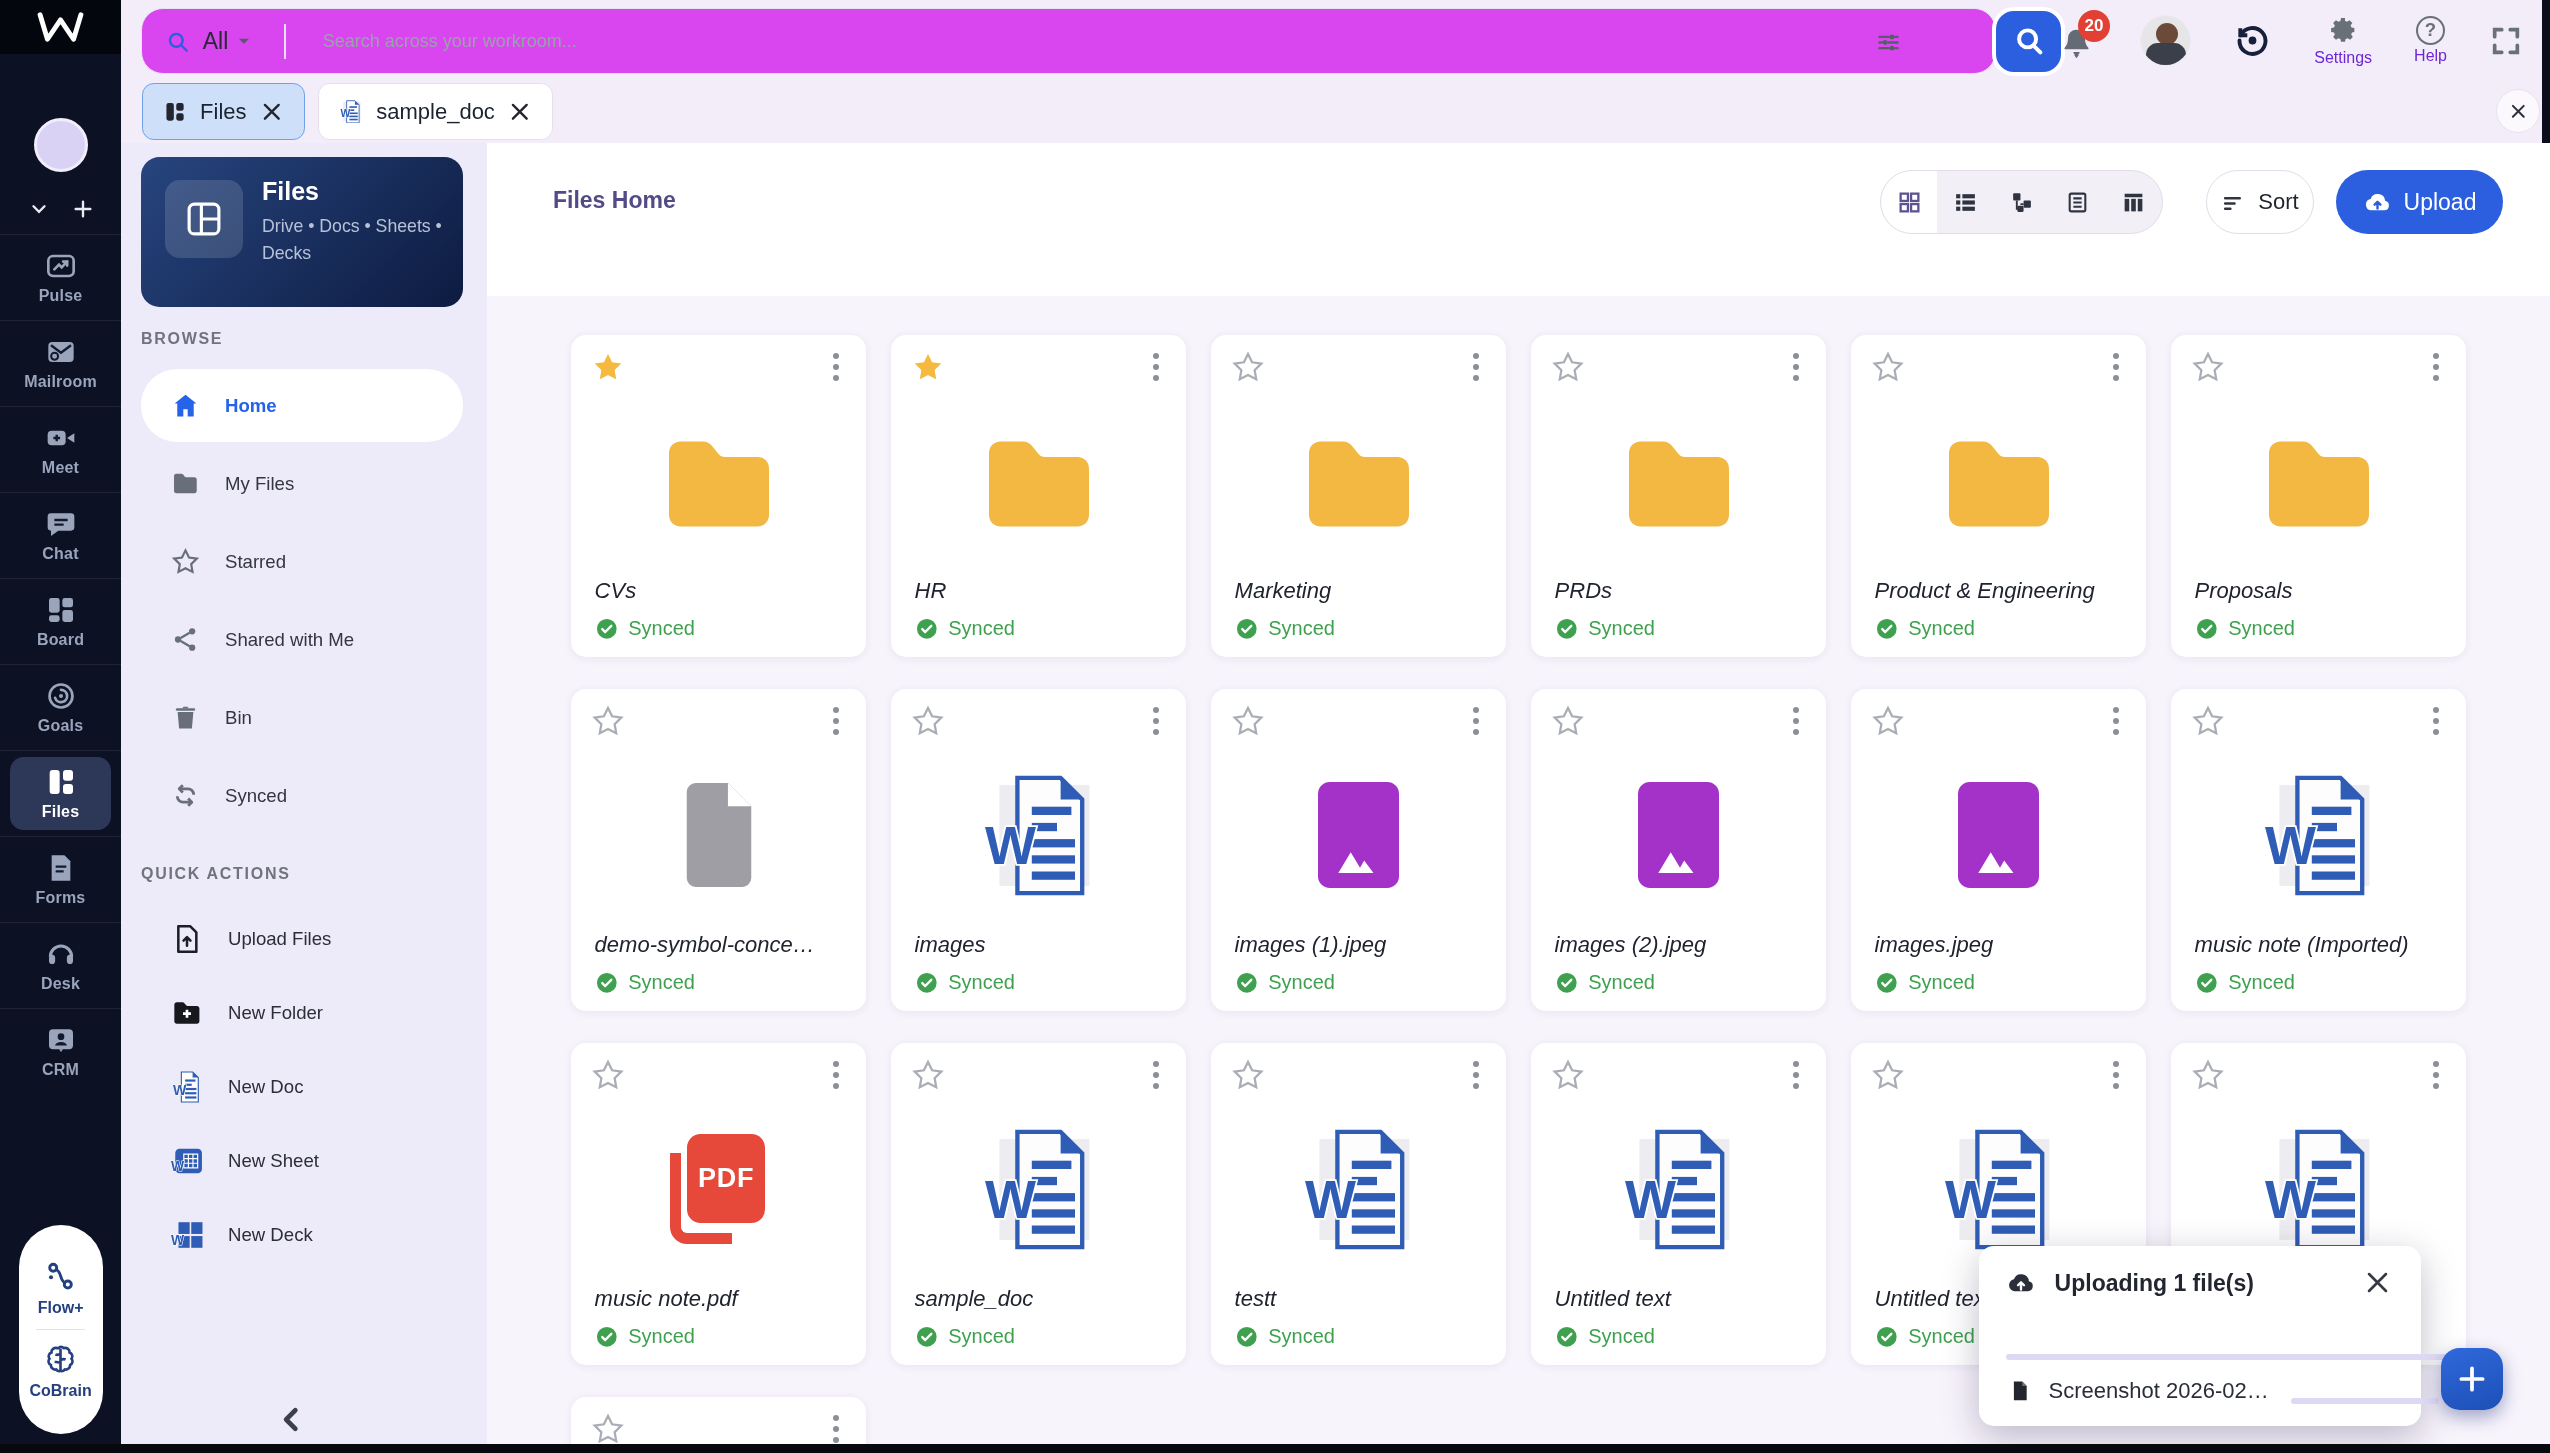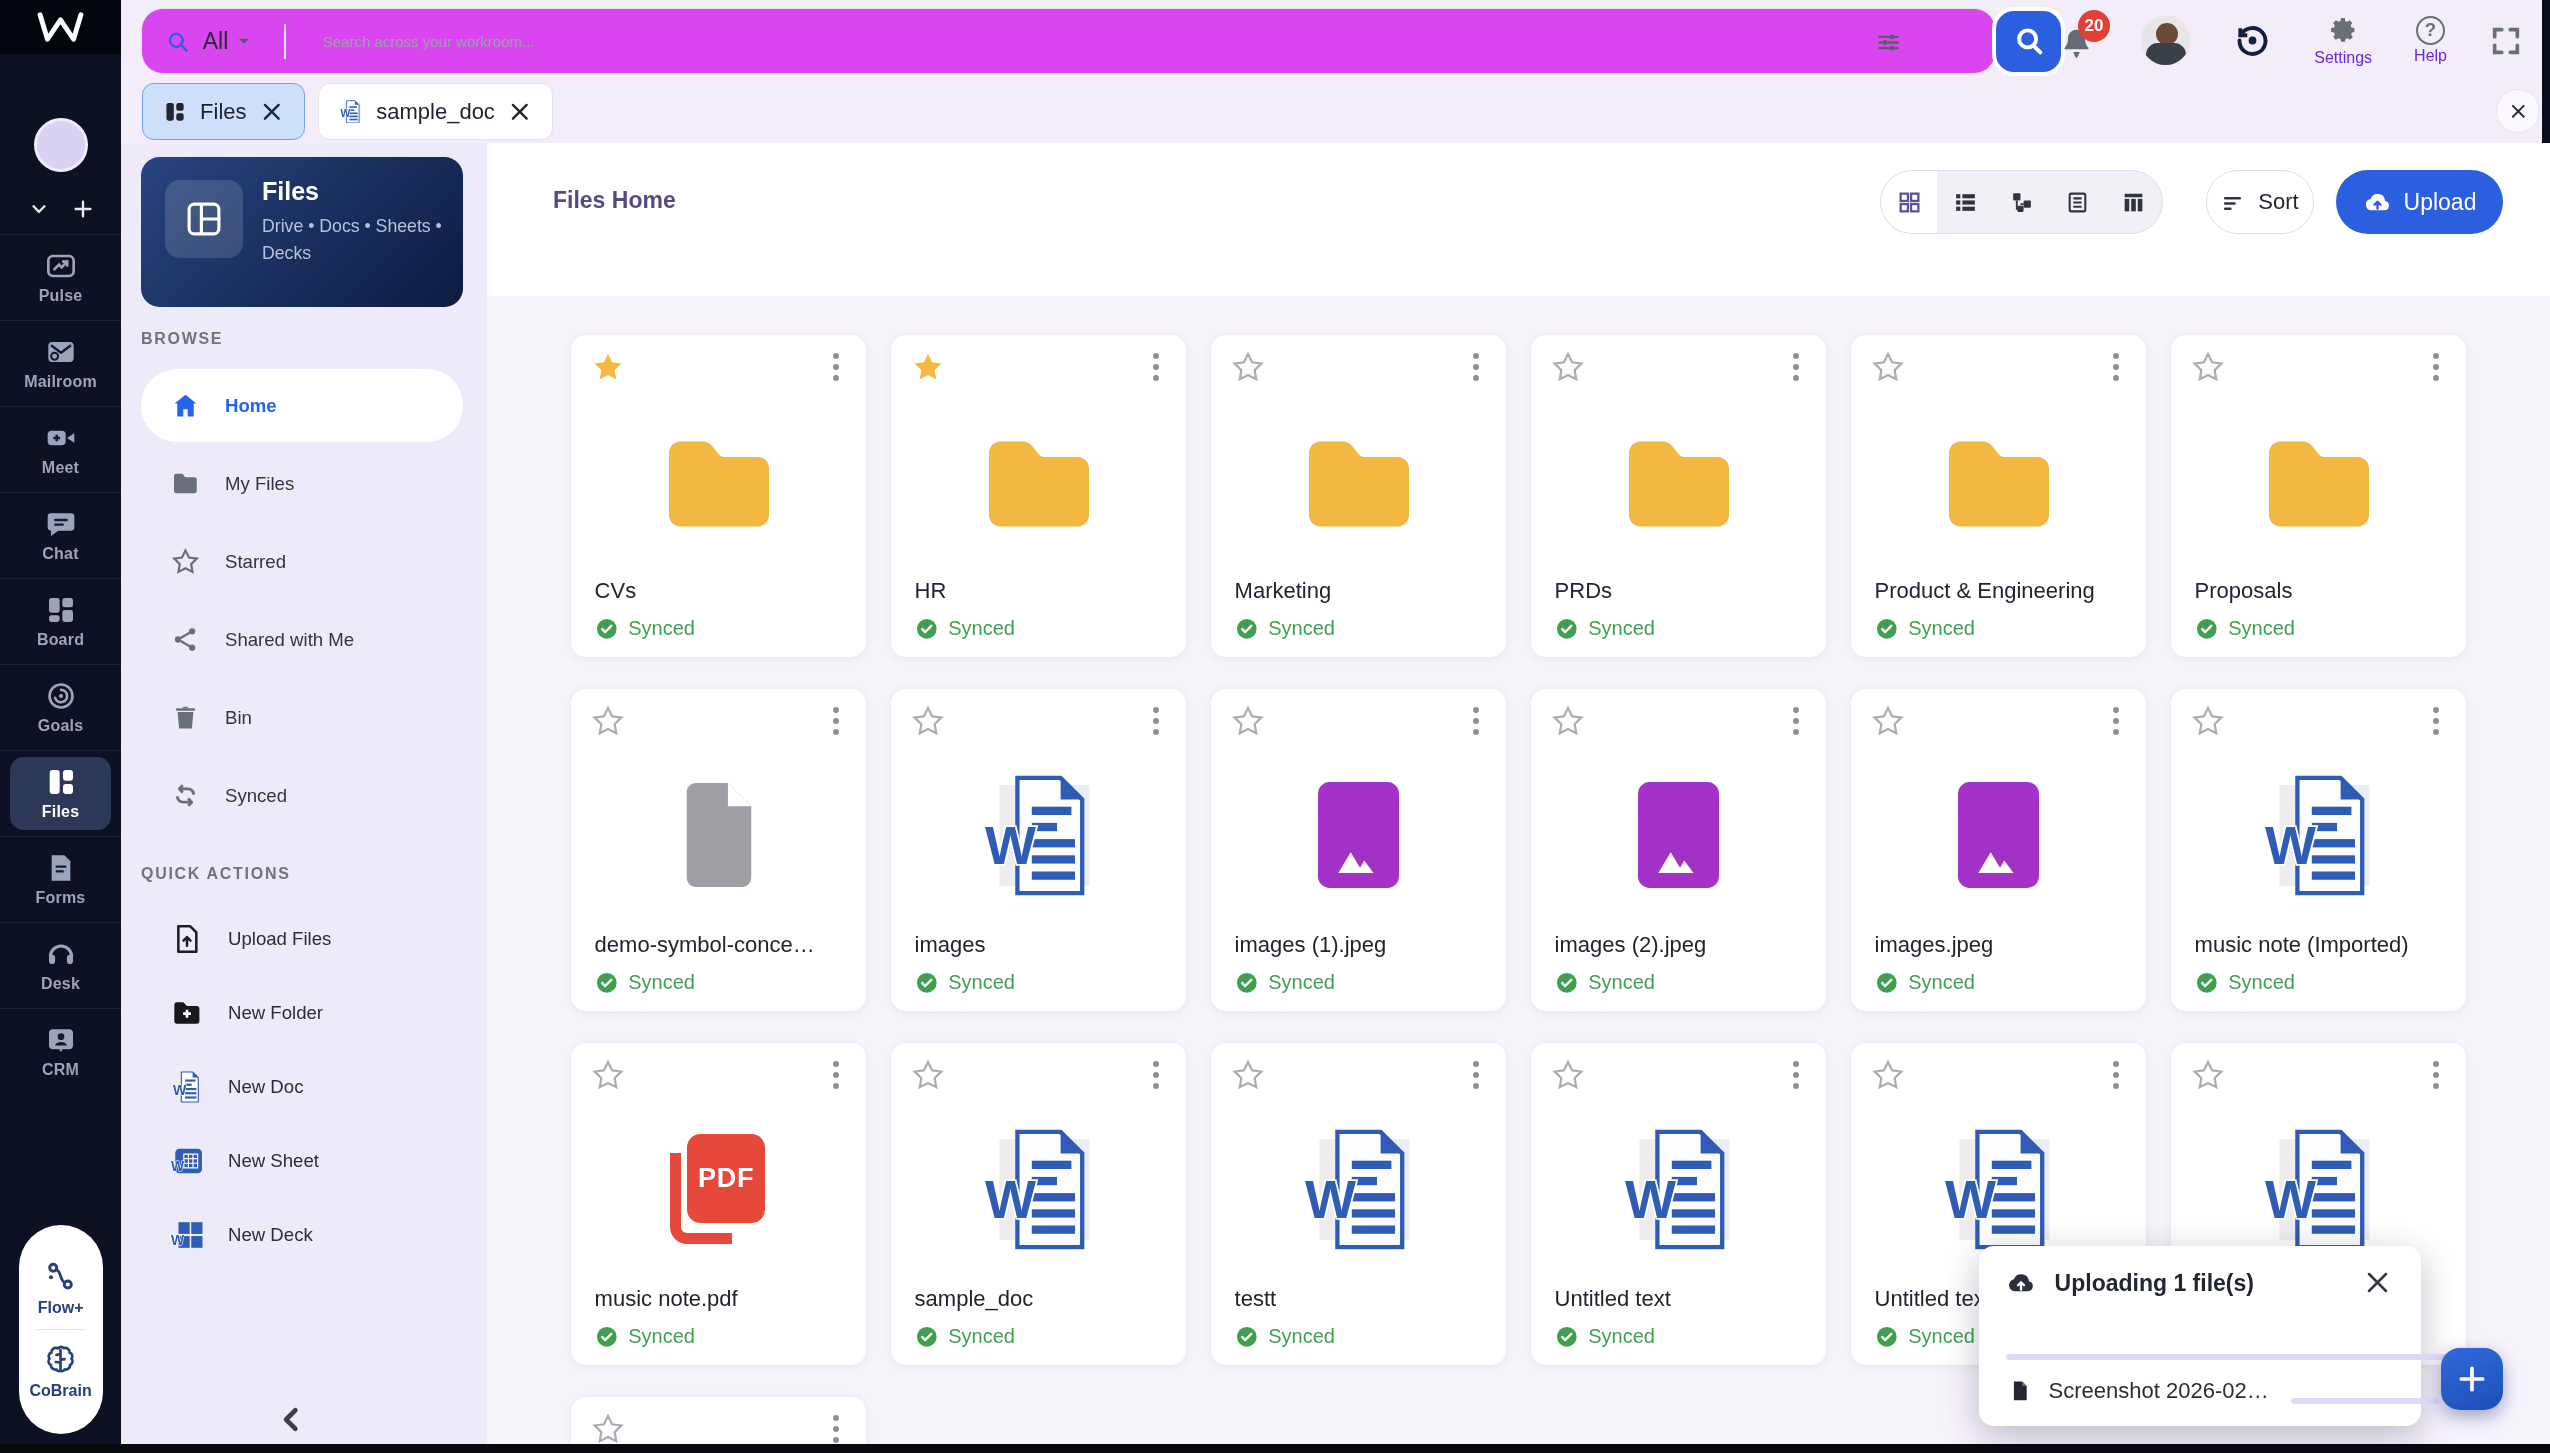--- a/index.html
+++ b/index.html
@@ -33,21 +33,21 @@
   #rail-pill hr{width:49px;border:none;border-top:1.7px solid #dfe3ee;margin:6.7px 0;}
 
   
   #topbar{left:121px;top:0;width:2429px;height:81px;background:#f2edf8;z-index:20;}
   #search-pill{position:absolute;left:20px;top:8.4px;width:1855px;height:66px;background:#d946ef;border:0.8px solid #eae4f2;border-radius:22px;display:flex;align-items:center;padding:0 101px 0 23.6px;}
   #search-pill .mag{width:23.6px;height:23.6px;color:var(--accent);}
   #scope{display:flex;align-items:center;gap:10px;margin-left:13.5px;cursor:pointer;}
   #scope .scope-label{font-size:23px;color:#262b33;}
   #scope .icon{width:11.8px;height:8.4px;color:#555b66;}
   .vdiv{width:1.7px;height:35px;background:#e4e1eb;margin:0 37px 0 34px;}
-  #search-input{flex:1;border:none;outline:none;font-size:15px;color:#262b33;background:transparent;}
+  #search-input{flex:1;border:none;outline:none;font-size:18px;color:#262b33;background:transparent;}
   #search-input::placeholder{color:#9aa1ad;}
   #tune{position:absolute;right:93px;top:20px;width:27px;height:27px;color:#575d68;cursor:pointer;}
   #search-btn{position:absolute;left:1871px;top:6.7px;width:73px;height:69px;background:var(--accent);border:4.2px solid #fff;border-radius:22px;display:flex;align-items:center;justify-content:center;cursor:pointer;}
   #search-btn .icon{width:34px;height:34px;color:#fff;}
   #top-right{position:absolute;right:27px;top:0;height:81px;display:flex;align-items:center;gap:42px;}
   .tr-item{display:flex;flex-direction:column;align-items:center;gap:2.5px;color:#6a7078;cursor:pointer;}
   .tr-item .lab{font-size:16px;color:#6d28d9;}
   #bell-wrap{position:relative;width:40px;height:47px;}
   #bell-wrap .icon{width:37px;height:37px;color:#646b74;margin-top:8.4px;}
   #bell-badge{position:absolute;right:-11.8px;top:-6.7px;min-width:32px;height:32px;border-radius:16px;background:var(--badge);color:#fff;font-size:17px;font-weight:700;display:flex;align-items:center;justify-content:center;}
@@ -102,21 +102,21 @@
   #upload-btn .icon{width:29px;height:29px;}
   #upload-btn .lab{font-size:23px;color:#fff;font-weight:500;}
   #content{position:absolute;left:0;top:153px;width:2063px;height:1148px;background:var(--content);overflow:hidden;}
   #cards-grid{position:absolute;left:84px;top:39px;display:grid;grid-template-columns:repeat(6,295px);grid-auto-rows:322px;gap:32px 25px;}
 
   .card{position:relative;background:#fff;border-radius:15px;box-shadow:0 1.7px 8.4px rgba(40,30,80,.07);cursor:pointer;}
   .card .star{position:absolute;left:20px;top:15px;width:34px;height:34px;cursor:pointer;}
   .card .kebab{position:absolute;right:15px;top:15px;width:30px;height:34px;display:flex;flex-direction:column;align-items:center;justify-content:center;gap:5px;cursor:pointer;}
   .card .kebab i{width:5.9px;height:5.9px;border-radius:50%;background:#8b9098;}
   .card-iconarea{position:absolute;left:0;top:66px;width:100%;height:160px;display:flex;align-items:center;justify-content:center;}
-  .card-name{position:absolute;left:23.6px;right:23.6px;top:243px;font-size:22px;color:#202430;white-space:nowrap;overflow:hidden;}
+  .card-name{position:absolute;left:23.6px;right:23.6px;top:243px;font-size:22px;color:#202430;white-space:nowrap;overflow:hidden;font-style:italic;}
   .card-status{position:absolute;left:23.6px;top:282px;display:flex;align-items:center;gap:10px;}
   .card-status .icon{width:23.6px;height:23.6px;}
   .card-status .st-label{font-size:20px;color:var(--synced);}
   .ci-folder{width:120px;height:101px;}
   .ci-file{width:86px;height:108px;}
   .img-icon{width:81px;height:106px;background:var(--image);border-radius:11.8px;display:flex;align-items:flex-end;justify-content:center;padding-bottom:13.5px;}
   .img-icon svg{width:54px;height:29px;}
   .pdf-icon{position:relative;width:110px;height:110px;}
   .pdf-body{position:absolute;left:23.6px;top:0;width:78px;height:89px;background:var(--pdf);border-radius:13.5px;display:flex;align-items:center;justify-content:center;color:#fff;font-weight:700;font-size:27px;letter-spacing:0.8px;}
   .pdf-spine{position:absolute;left:6.7px;top:18.6px;width:62px;height:91px;border-left:11.8px solid var(--pdf);border-bottom:11.8px solid var(--pdf);border-bottom-left-radius:17px;}

